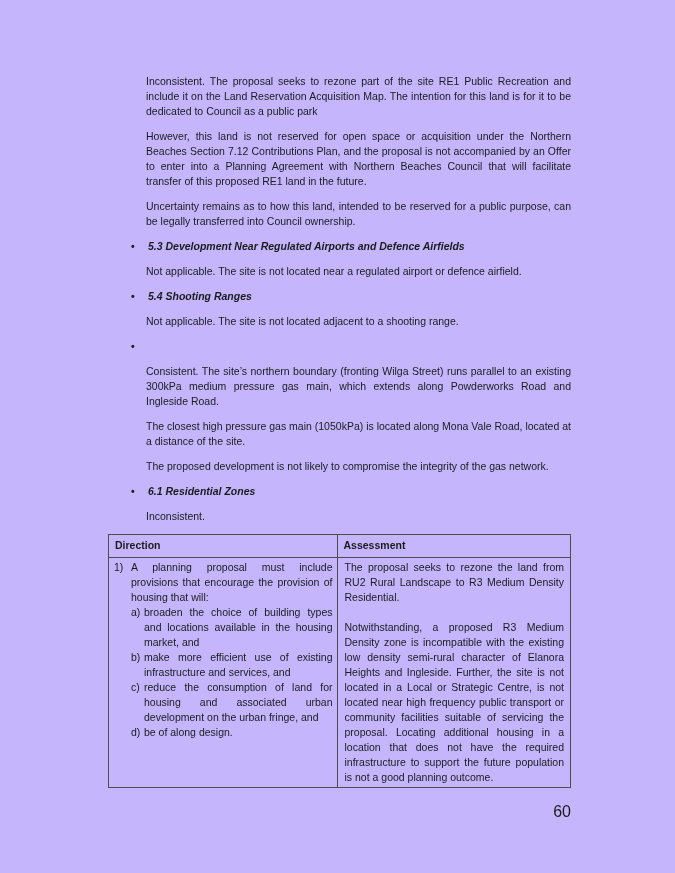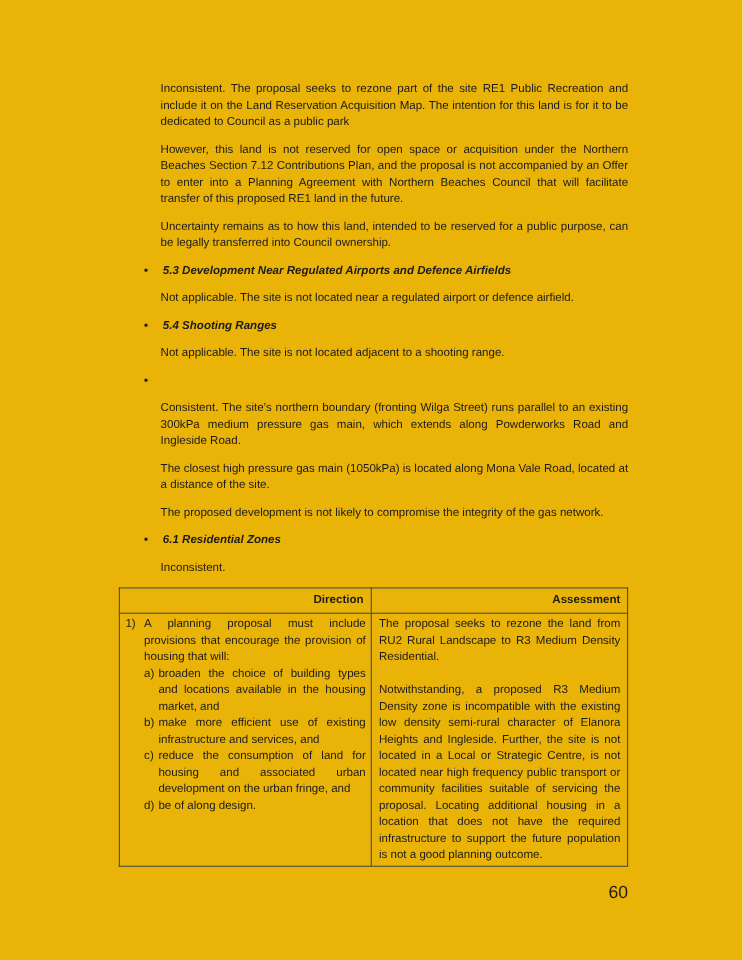--- a/index.html
+++ b/index.html
@@ -1,21 +1,21 @@
 <!DOCTYPE html>
 <html><head>
 <meta charset="utf-8">
 <style>
   * { box-sizing: border-box; }
   html, body { margin: 0; padding: 0; background: #ffffff; }
   .page {
     position: relative;
     width: 675px;
     height: 873px;
-    background: #eab308;
+    background: #c4b5fd;
     font-family: "Liberation Sans", sans-serif;
     color: #1c1c1c;
     overflow: hidden;
   }
   .main {
     position: absolute;
     left: 108px;
     top: 74px;
     width: 463px;
   }
@@ -49,21 +49,21 @@
     margin-top: 10px;
     font-size: 10.5px;
     line-height: 15px;
     color: #1c1c1c;
   }
   table.da-table th, table.da-table td {
     border: 1px solid #4d4d4d;
     vertical-align: top;
   }
   table.da-table th {
-    text-align: right;
+    text-align: left;
     font-weight: bold;
     padding: 3px 6px 4px 6px;
   }
   td.dir-cell { width: 229px; padding: 2px 4px 2px 5px; }
   td.asm-cell { width: 234px; padding: 2px 6px 2px 7px; }
   .num-row { display: flex; }
   .num-marker { flex: 0 0 17px; }
   .sub-row { display: flex; margin-left: 17px; }
   .sub-marker { flex: 0 0 13px; }
   .item-body { flex: 1; text-align: justify; }

